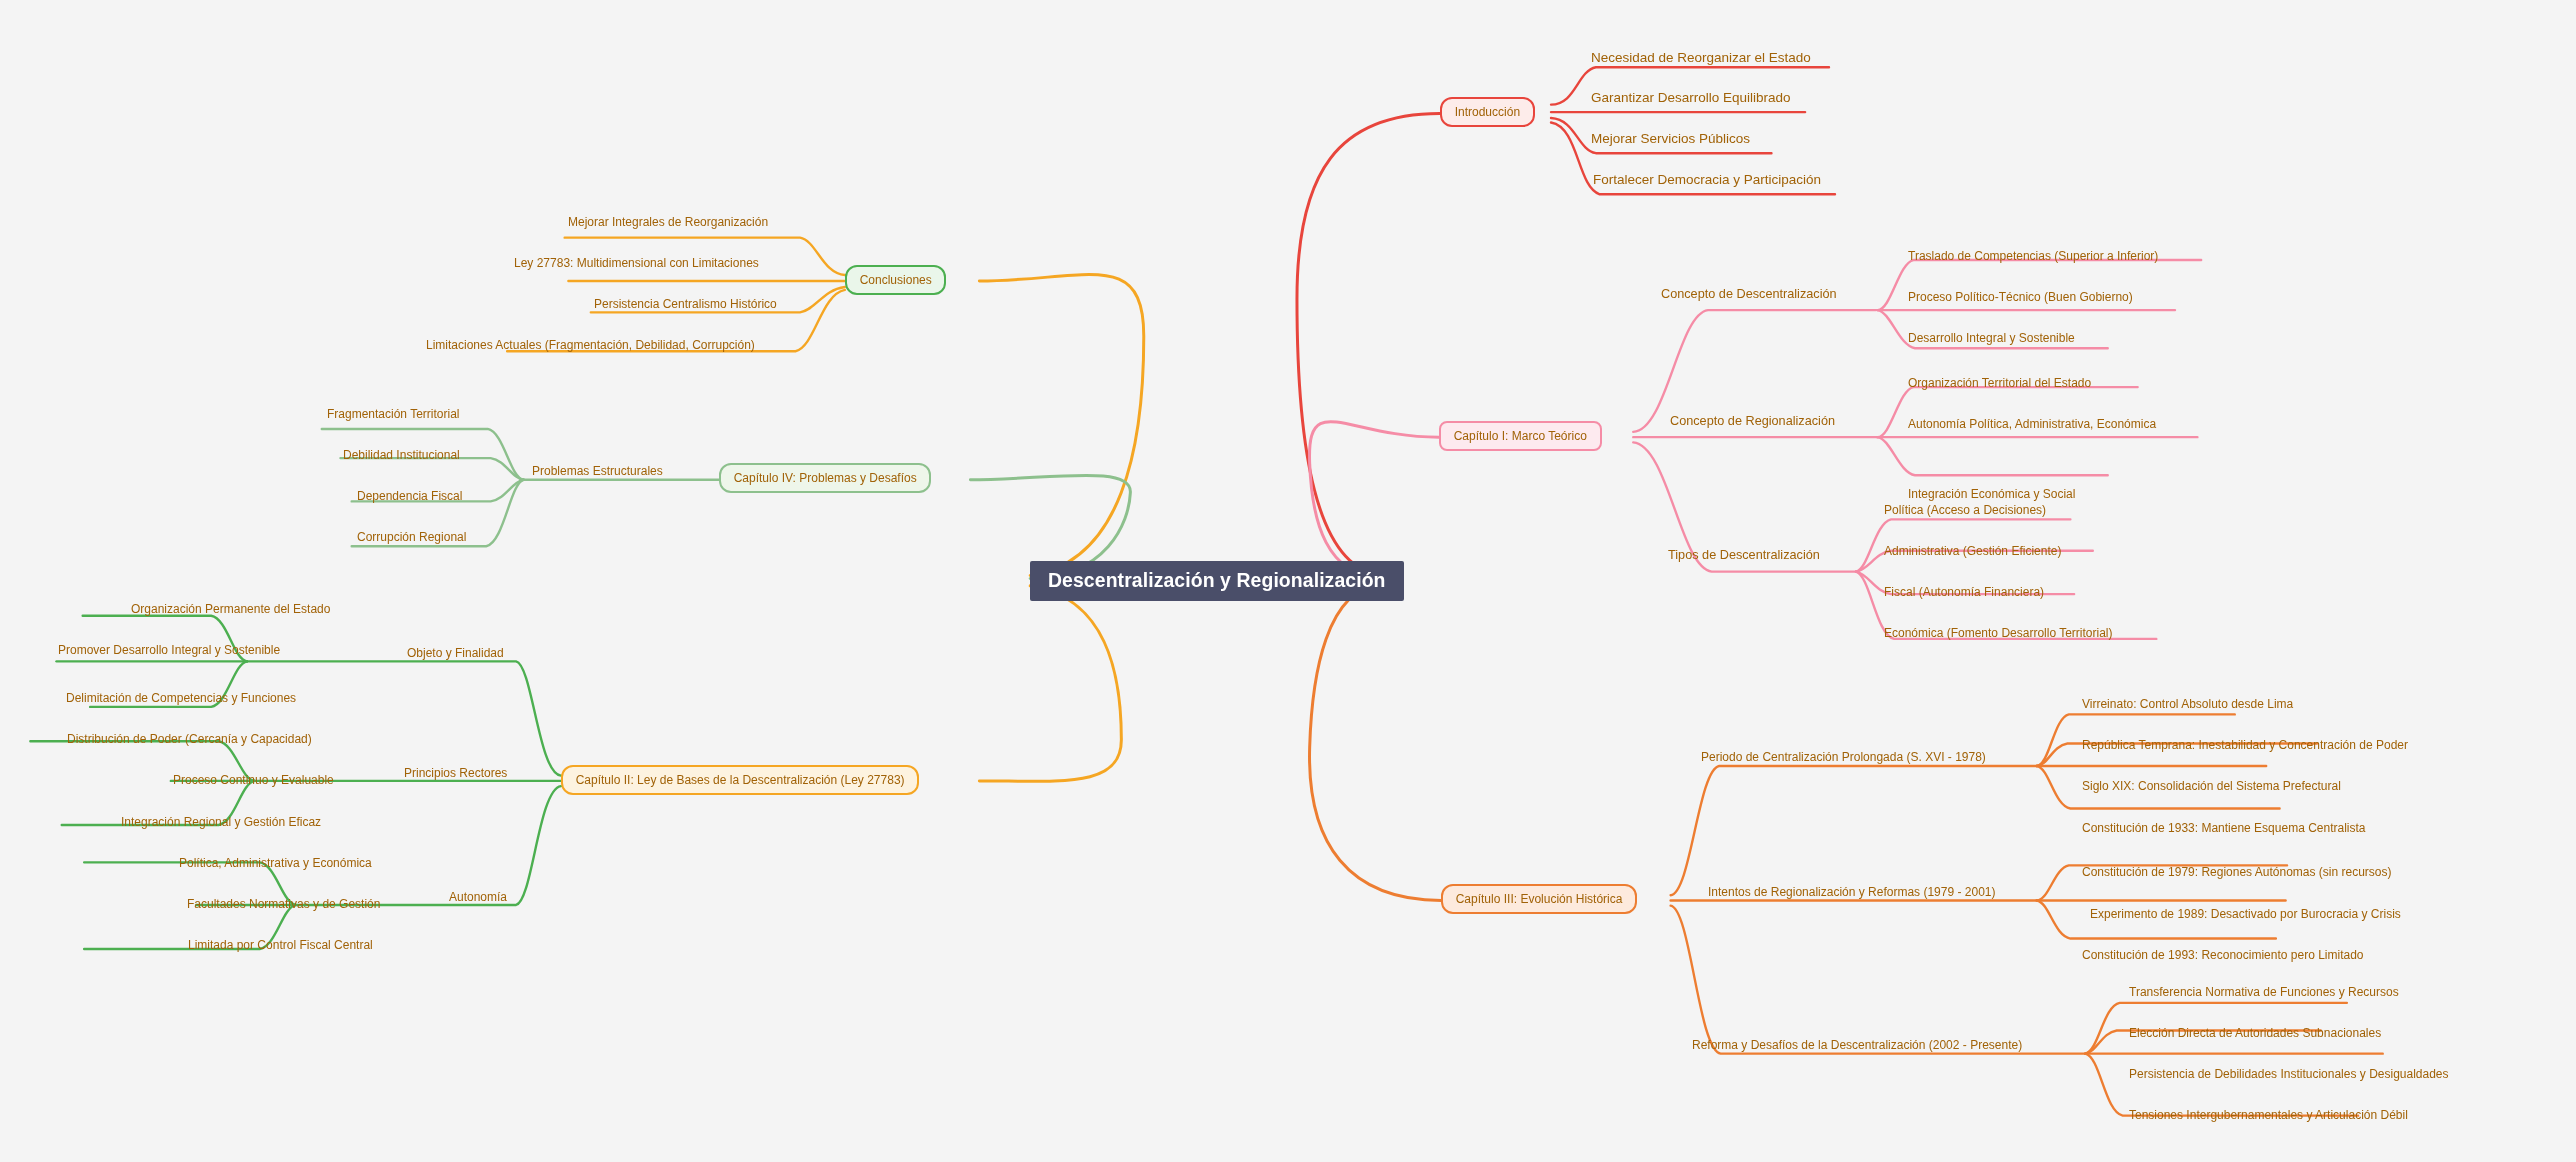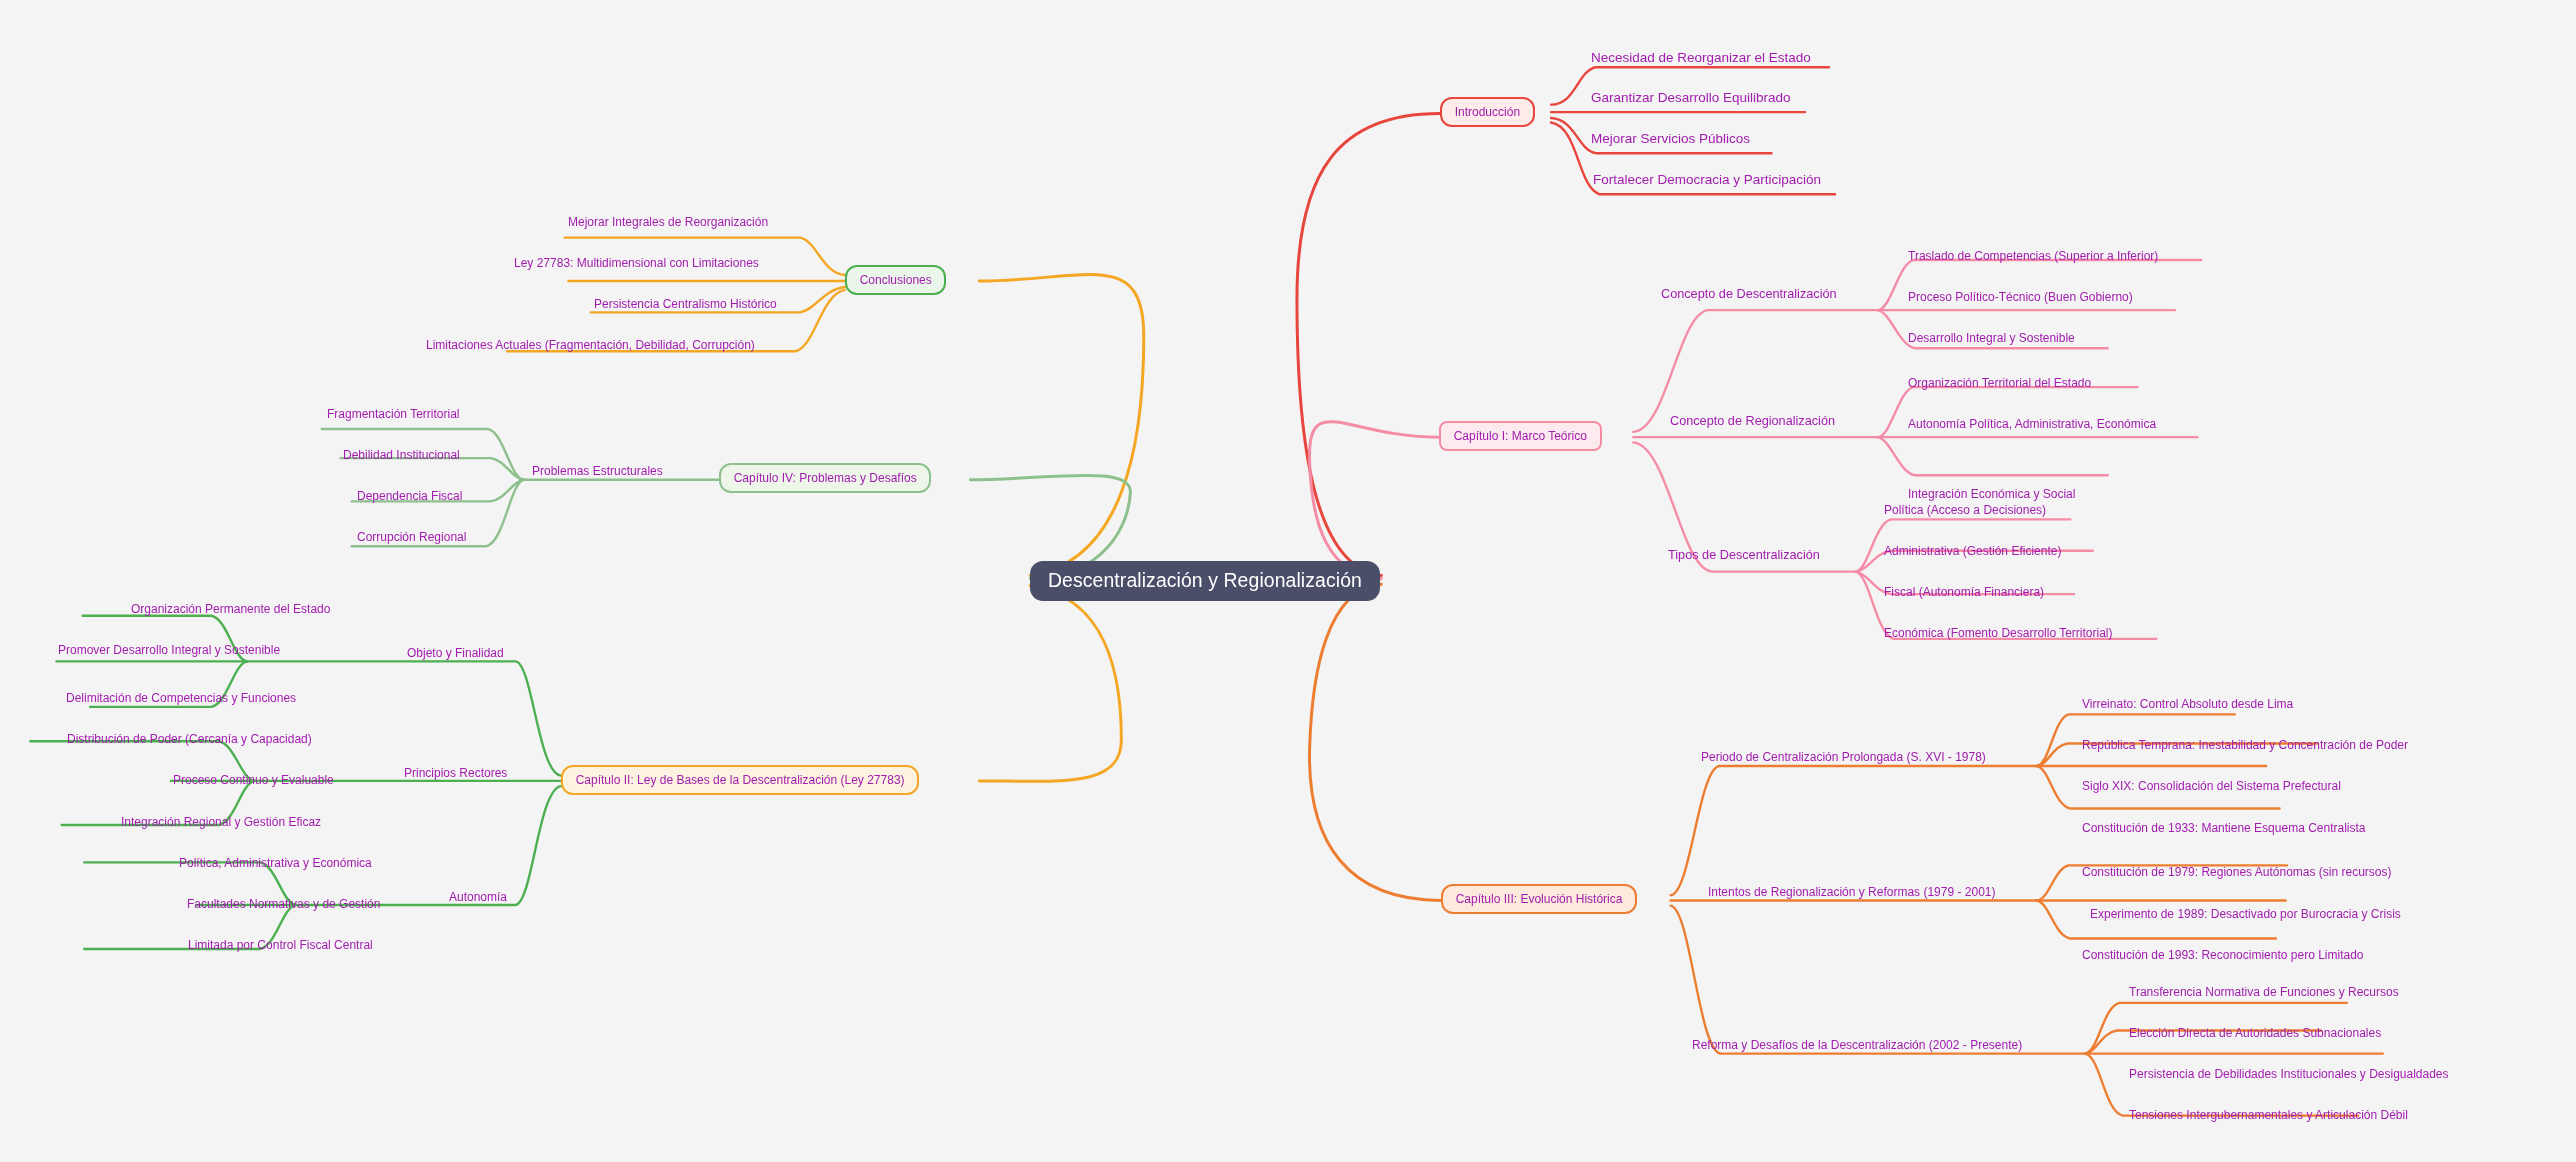--- a/index.html
+++ b/index.html
@@ -22,30 +22,31 @@
   svg#links {
     position: absolute;
     left: 0; top: 0;
     width: 2576px; height: 1162px;
     pointer-events: none;
   }
   .node {
     position: absolute;
     white-space: nowrap;
     line-height: 1;
-    color: #a21caf;
+    color: #a16207;
   }
   
   .root {
     background: #4a4e69;
     color: #ffffff;
-    border-radius: 13px;
+    border-radius: 2px;
     padding: 9.7px 18px 11.2px 18px;
     font-size: 19.4px;
     letter-spacing: 0.1px;
+    font-weight: bold;
   }
   
   .pill {
     border-radius: 12px;
     border-width: 2.2px;
     border-style: solid;
     padding: 6.7px 12.7px 7.5px 12.7px;
     font-size: 12px;
   }
   .pill.red    { border-color:#e8453c; background:#fdecea; }

